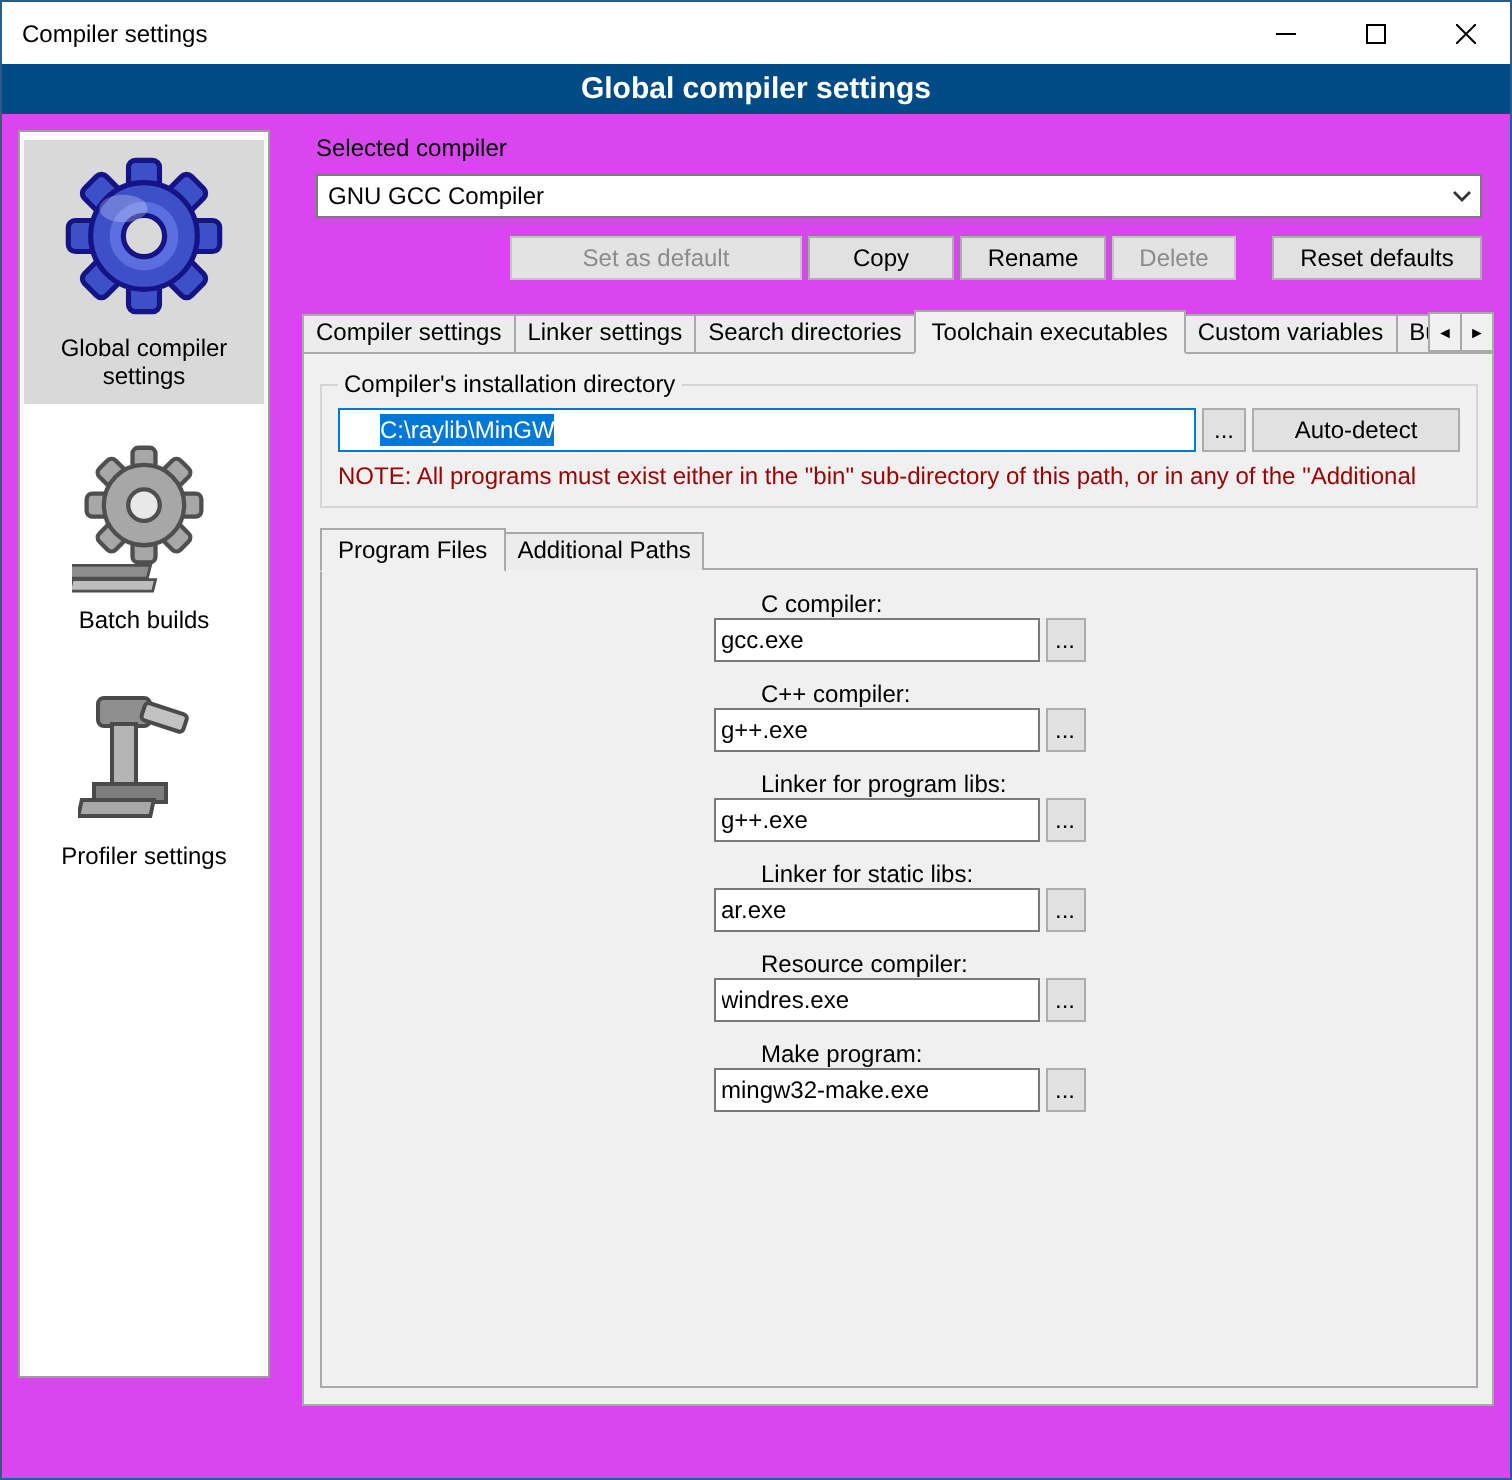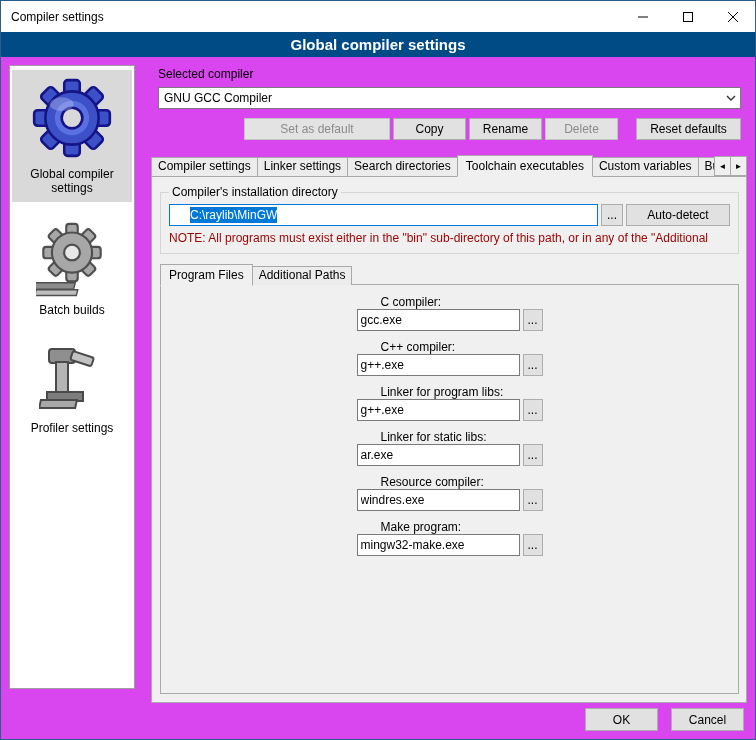--- a/index.html
+++ b/index.html
@@ -34,21 +34,21 @@
            align-items:center; padding-left:5px; cursor:default; }
   .combo .val { flex:1; }
   .combo .chev { width:18px; display:flex; justify-content:center; }
   .combo.main-combo { margin:5px 6px 0 12px; }
 
   .btnrow { display:flex; justify-content:flex-end; gap:3px; margin:9px 6px 0 0; }
   .btn { height:22px; background:#e1e1e1; border:1px solid #adadad; font-family:inherit;
          font-size:12px; display:inline-flex; align-items:center; justify-content:center; cursor:default; }
   .btn.disabled { color:#8b8b8b; border-color:#c3c3c3; background:#e3e3e3; }
   .w-setdef { width:146px; } .w-copy { width:73px; } .w-rename { width:73px; }
-  .w-delete { width:73px; } .w-reset { width:105px; margin-left:15px; }
+  .w-delete { width:62px; } .w-reset { width:105px; margin-left:15px; }
 
   
   .tabstrip { display:flex; align-items:flex-end; height:22px; margin:14px 0 0 5px; position:relative; z-index:2; }
   .tab { height:19px; line-height:17px; padding:0 6px; background:#ececec;
          border:1px solid #a9a9a9; border-bottom:none; margin-right:-1px; white-space:nowrap; cursor:default; }
   .tab.active { height:22px; line-height:20px; background:#f0f0f0; padding:0 8px;
                 border-bottom:1px solid #f0f0f0; margin-bottom:-1px; z-index:3; position:relative; }
   .tab.cut { width:37px; overflow:hidden; padding-right:0; }
   .tab-nav { margin-left:auto; display:flex; }
   .tab-arrow { width:17px; height:20px; border:1px solid #a9a9a9; background:#f0f0f0;
@@ -275,18 +275,14 @@
           <span class="ffield">
             <input class="tinput" type="text" value="mingw32-make.exe" style="">
             <button class="btn dots">...</button>
           </span>
         </div>
 
       </div>
     </div>
   </div>
 
-  <div class="footer">
-    <button class="btn">OK</button>
-    <button class="btn">Cancel</button>
-  </div>
 
 </div>
 
 </body></html>

